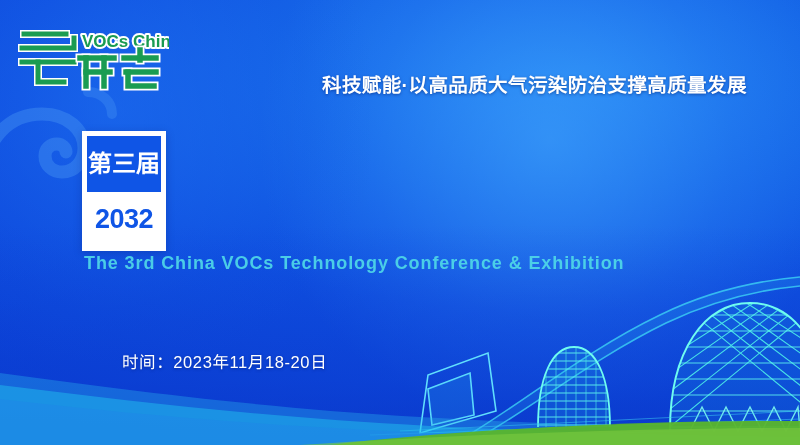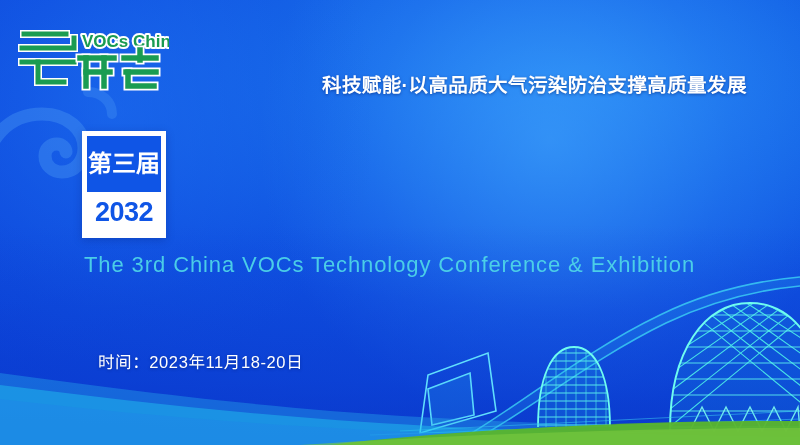--- a/index.html
+++ b/index.html
@@ -72,21 +72,21 @@
     line-height: 1.2;
     white-space: nowrap;
     text-shadow: 0 1px 3px rgba(0,30,110,0.55);
     margin-top: 26px;
   }
 
   
   .year-badge {
     position: absolute;
     left: 82px; top: 131px;
-    width: 84px; height: 107px;
+    width: 84px; height: 120px;
     background: #ffffff;
     padding: 5px;
     box-shadow: 0 2px 8px rgba(0,25,100,0.25);
   }
   .year-badge-inner {
     width: 100%; height: 100%;
     display: flex;
     flex-direction: column;
     align-items: stretch;
   }
@@ -143,41 +143,42 @@
     font-size: 25.5px;
     letter-spacing: 0.2px;
     margin-bottom: 12px;
   }
 
   .subtitle-en {
     position: absolute;
     left: 84px; top: 254px;
     width: 700px;
     color: #4fd8e8;
-    font-size: 22px;
-    font-weight: 400;
+    font-size: 18px;
+    font-weight: 700;
     letter-spacing: 0.9px;
     line-height: 1;
     white-space: nowrap;
     opacity: 0.92;
   }
 
   
   .meta {
     position: absolute;
     left: 98px; top: 349px;
     color: #ffffff;
   }
   .meta-line {
     font-size: 16.5px;
     font-weight: 400;
     line-height: 1.65;
     letter-spacing: 0.6px;
     white-space: nowrap;
     text-shadow: 0 1px 3px rgba(0,25,105,0.45);
+    margin-left: 24px;
   }
 
   
   .architecture {
     position: absolute;
     right: 0; bottom: 0;
     width: 430px; height: 190px;
     pointer-events: none;
   }
   .architecture svg { display:block; width:100%; height:100%; }

